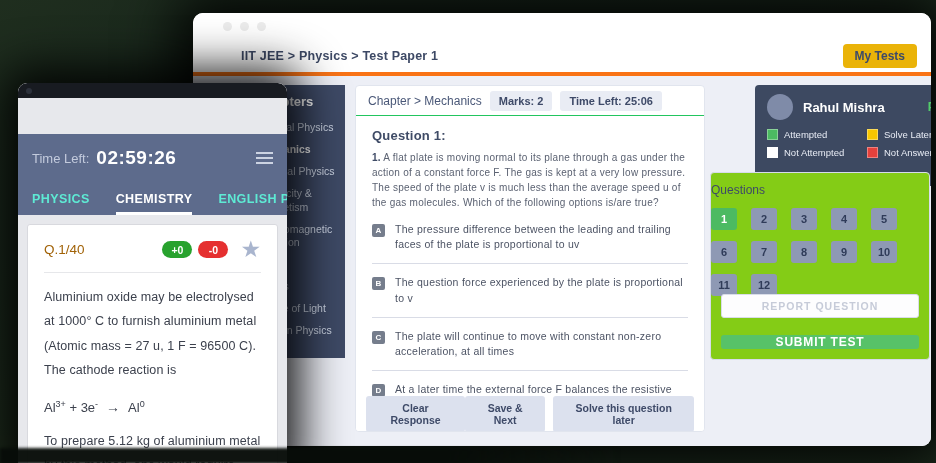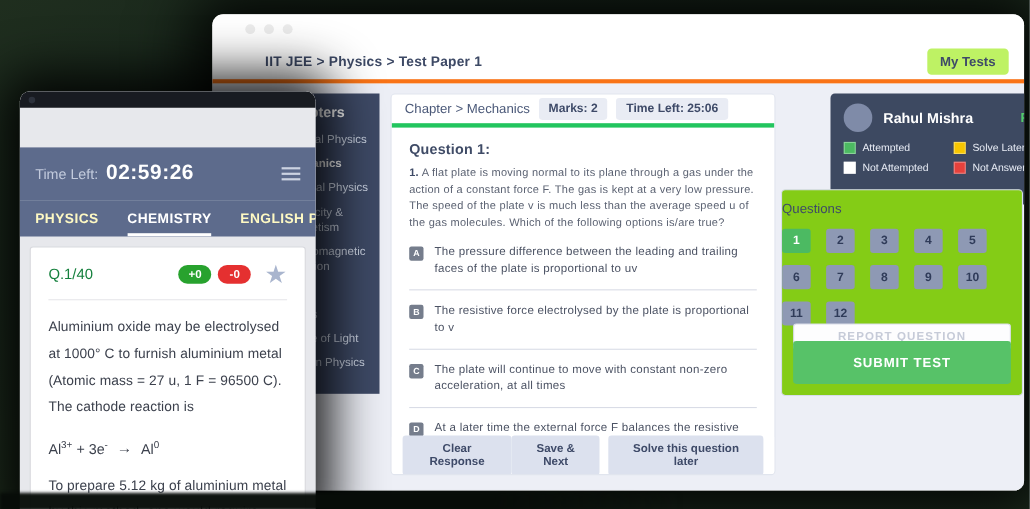--- a/index.html
+++ b/index.html
@@ -10,36 +10,36 @@
 
   
   .browser { position:absolute; left:193px; top:13px; width:738px; height:433px;
              background:#fff; border-radius:10px 10px 9px 9px;
              box-shadow:0 0 55px 18px rgba(0,0,0,0.88); overflow:hidden; z-index:1; }
   .titlebar { height:27px; background:#fff; display:flex; align-items:center; padding-left:30px; }
   .dot { width:9px; height:9px; border-radius:50%; background:#ececec; margin-right:8px; }
   .crumbbar { height:36px; background:#fff; border-bottom:4px solid #f97316; display:flex;
               align-items:center; padding:0 14px 0 48px; }
   .crumb { font-size:12.5px; font-weight:700; color:#3d4965; letter-spacing:0.2px; }
-  .mytests { margin-left:auto; background:#bef264; color:#3e4a68; font-size:12px; font-weight:700;
+  .mytests { margin-left:auto; background:#eab308; color:#3e4a68; font-size:12px; font-weight:700;
              padding:5px 12px; border-radius:4px; cursor:pointer; }
   .bcontent { position:relative; height:370px; background:#edeff6; }
 
   
   .chapters { position:absolute; left:52px; top:9px; width:100px; min-height:224px;
               background:#3e4a66; color:#cfd7e6; padding:9px 10px 12px 12px; }
   .chapters-title { color:#fff; font-size:13px; font-weight:700; margin-bottom:12px; }
   .chap-item { font-size:10.5px; line-height:1.25; margin-bottom:9px; cursor:pointer; }
   .chap-item.active { color:#fff; font-weight:700; }
 
   
   .qcard { position:absolute; left:162px; top:9px; width:350px; height:347px; background:#fff;
            border:1px solid #e1e5ee; border-radius:4px; overflow:hidden; }
   .qcard-head { height:30px; display:flex; align-items:center; padding:0 4px 0 12px;
-                border-bottom:4px solid #22c55e; }
+                border-bottom:1px solid #22c55e; }
   .qcard-chapter { font-size:12px; color:#4a5878; }
   .pill { background:#e9ecf4; color:#3e4a68; font-size:11px; font-weight:700; padding:4px 9px;
           border-radius:3px; margin-left:8px; white-space:nowrap; }
   .pill:first-of-type { margin-left:auto; }
   .qbody { padding:12px 16px 0 16px; }
   .qtitle { font-size:13px; font-weight:800; color:#3f4b66; margin-bottom:7px; letter-spacing:0.2px; }
   .qtext { font-size:10px; color:#5b6272; line-height:1.5; letter-spacing:0.25px; }
   .qtext b { color:#3f4b66; }
   .opts { margin-top:12px; }
   .opt-row { display:flex; align-items:flex-start; cursor:pointer; }
@@ -71,46 +71,46 @@
              border:1px solid #d7dcea; border-radius:4px; padding:10px 0; }
   .pal-title { font-size:12px; color:#3e4a68; }
   .numgrid { margin-top:11px; display:grid; grid-template-columns:repeat(5, 26px); gap:11px 14px; }
   .numbtn { width:26px; height:22px; background:#8e99b4; color:#2f3b59; font-size:11px; font-weight:800;
             border-radius:3px; display:flex; align-items:center; justify-content:center; cursor:pointer; }
   .numbtn.active { background:#4cba62; color:#fff; }
   .reportbtn { position:absolute; left:10px; right:10px; bottom:41px; height:24px; background:#fdfdfe;
                border:1px solid #d9dde8; color:#c6cbd8; font-size:10.5px; font-weight:800;
                letter-spacing:1px; border-radius:3px; display:flex; align-items:center;
                justify-content:center; cursor:pointer; }
-  .submitbtn { position:absolute; left:10px; right:10px; bottom:10px; height:39px; background:#57c268;
+  .submitbtn { position:absolute; left:10px; right:10px; bottom:10px; height:14px; background:#57c268;
                color:#fff; font-size:12px; font-weight:800; letter-spacing:0.8px; border-radius:3px;
                display:flex; align-items:center; justify-content:center; cursor:pointer; }
 
   
   .phone { position:absolute; left:18px; top:83px; width:269px; height:390px; z-index:5;
            border-radius:9px 9px 0 0; box-shadow:0 0 45px 14px rgba(0,0,0,0.9); overflow:hidden;
            background:#e7e8ec; }
   .bezel { height:15px; background:#181b21; border-radius:9px 9px 0 0; display:flex; align-items:center; }
   .cam { width:6px; height:6px; border-radius:50%; background:#2c313b; margin-left:8px; }
   .phead { height:48px; background:#5d6b8c; display:flex; align-items:center; padding:0 14px;margin-top:36px; }
   .tl-label { color:#c3cbdd; font-size:13px; }
   .tl-value { color:#fff; font-size:19px; font-weight:700; margin-left:7px; letter-spacing:0.5px; }
   .hamburger { margin-left:auto; cursor:pointer; }
   .hamburger span { display:block; width:17px; height:2px; background:#ccd3e2; margin:3px 0; }
   .ptabs { height:33px; background:#5d6b8c; display:flex; align-items:stretch; padding:0 14px;
            gap:26px; overflow:hidden; white-space:nowrap; }
-  .ptab { color:#fef9c3; font-size:12.5px; font-weight:700; letter-spacing:0.4px; display:flex;
+  .ptab { color:#5eead4; font-size:12.5px; font-weight:700; letter-spacing:0.4px; display:flex;
           align-items:center; position:relative; cursor:pointer; flex:0 0 auto; }
   .ptab.active { color:#fff; }
   .ptab.active::after { content:""; position:absolute; left:0; right:0; bottom:0; height:3px; background:#fff; }
   .pcontent { padding:9px; height:294px; }
   .pcard { background:#fff; border:1px solid #d8d9de; border-radius:3px; height:100%;
            padding:13px 16px; overflow:hidden; }
   .pq-top { display:flex; align-items:center; }
-  .pq-counter { font-size:13.5px; color:#15803d; }
+  .pq-counter { font-size:13.5px; color:#a16207; }
   .scorepill { min-width:30px; height:17px; border-radius:9px; color:#fff; font-size:10.5px;
                font-weight:700; display:flex; align-items:center; justify-content:center;
                padding:0 7px; }
   .plus { background:#28a22e; margin-left:auto; }
   .minus { background:#e53030; margin-left:6px; }
   .star { font-size:23px; color:#a9b5ce; margin-left:12px; line-height:1; cursor:pointer; }
   .pq-div { border:none; border-top:1px solid #e6e7ea; margin:11px 0 0 0; }
   .pq-text { font-size:12.5px; color:#3c414d; line-height:1.95; margin-top:12px; letter-spacing:0.1px; }
   .formula { font-size:13px; color:#3c414d; margin:16px 0 14px 0; }
   .formula sup { font-size:9px; }
@@ -167,21 +167,21 @@
           <div class="qtitle">Question 1:</div>
           <div class="qtext"><b>1.</b> <span>A flat plate is moving normal to its plane through a gas under the action of a constant force F. The gas is kept at a very low pressure. The speed of the plate v is much less than the average speed u of the gas molecules. Which of the following options is/are true?</span></div>
           <div class="opts">
             <div class="opt-row">
               <span class="opt-badge">A</span>
               <span class="opt-text">The pressure difference between the leading and trailing faces of the plate is proportional to uv</span>
             </div>
             <hr class="opt-div">
             <div class="opt-row">
               <span class="opt-badge">B</span>
-              <span class="opt-text">The resistive force electrolysed by the plate is proportional to v</span>
+              <span class="opt-text">The question force experienced by the plate is proportional to v</span>
             </div>
             <hr class="opt-div">
             <div class="opt-row">
               <span class="opt-badge">C</span>
               <span class="opt-text">The plate will continue to move with constant non-zero acceleration, at all times</span>
             </div>
             <hr class="opt-div">
             <div class="opt-row">
               <span class="opt-badge">D</span>
               <span class="opt-text">At a later time the external force F balances the resistive force</span>

